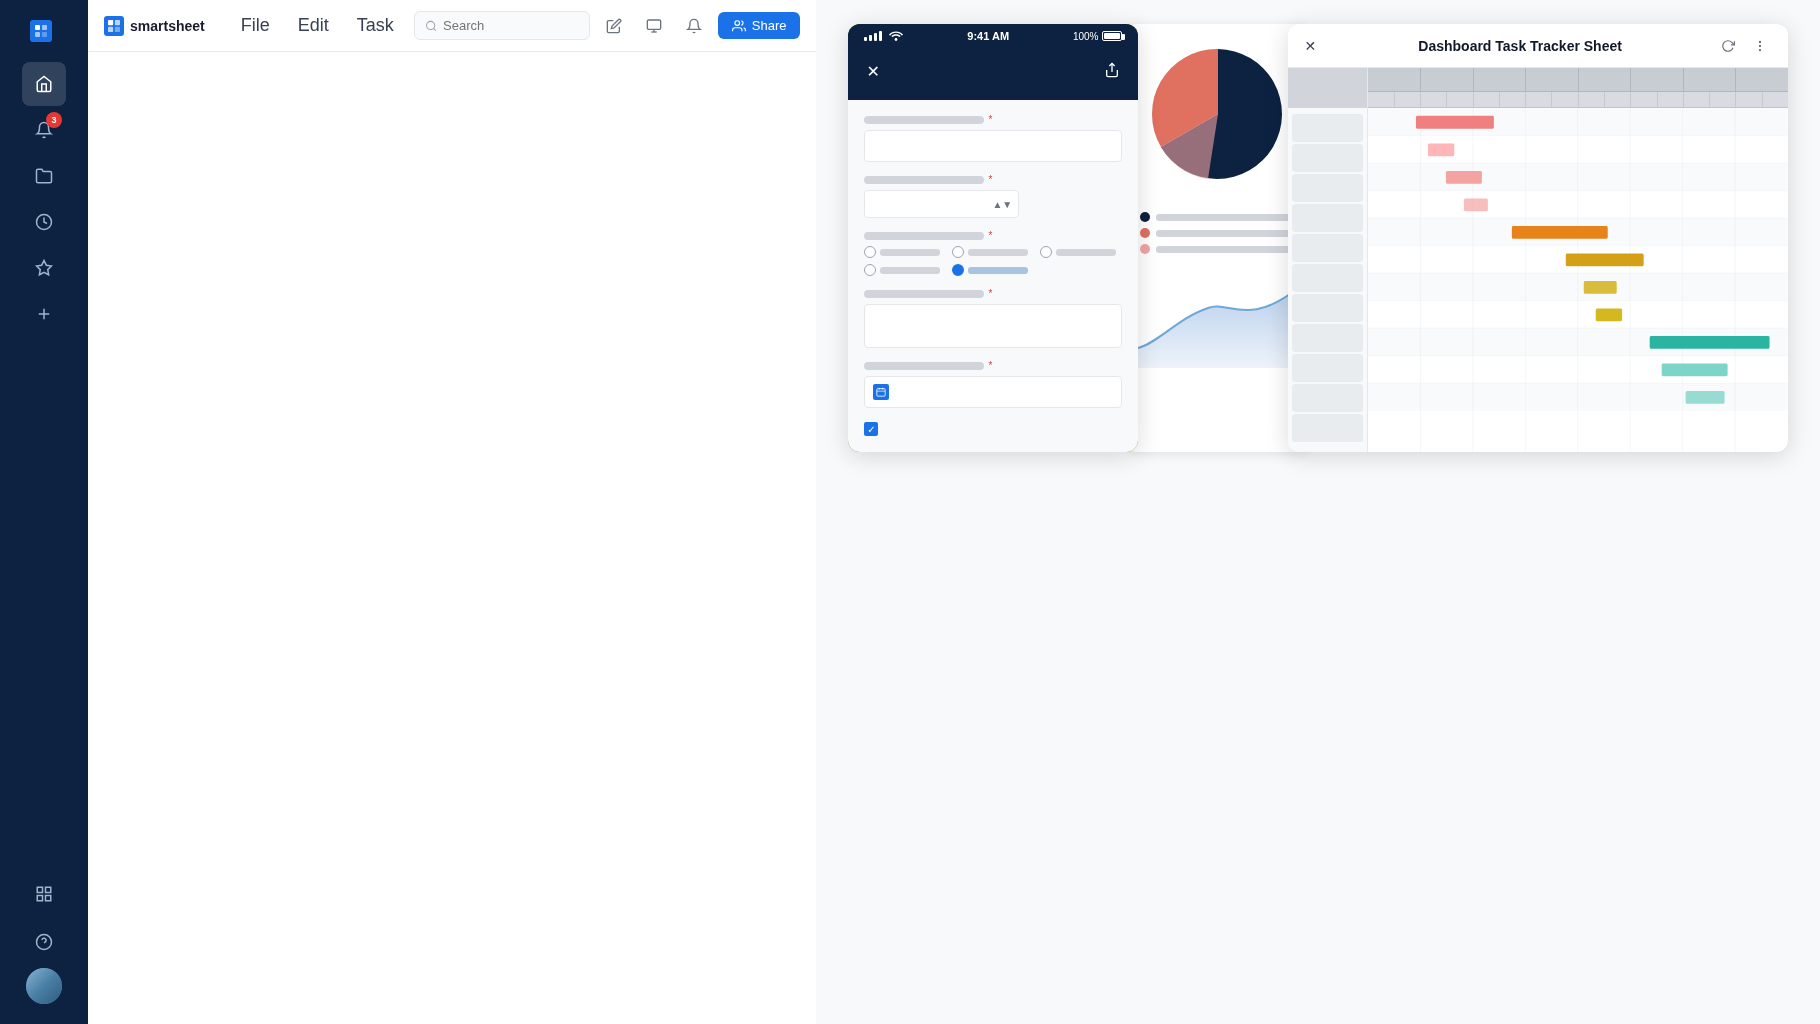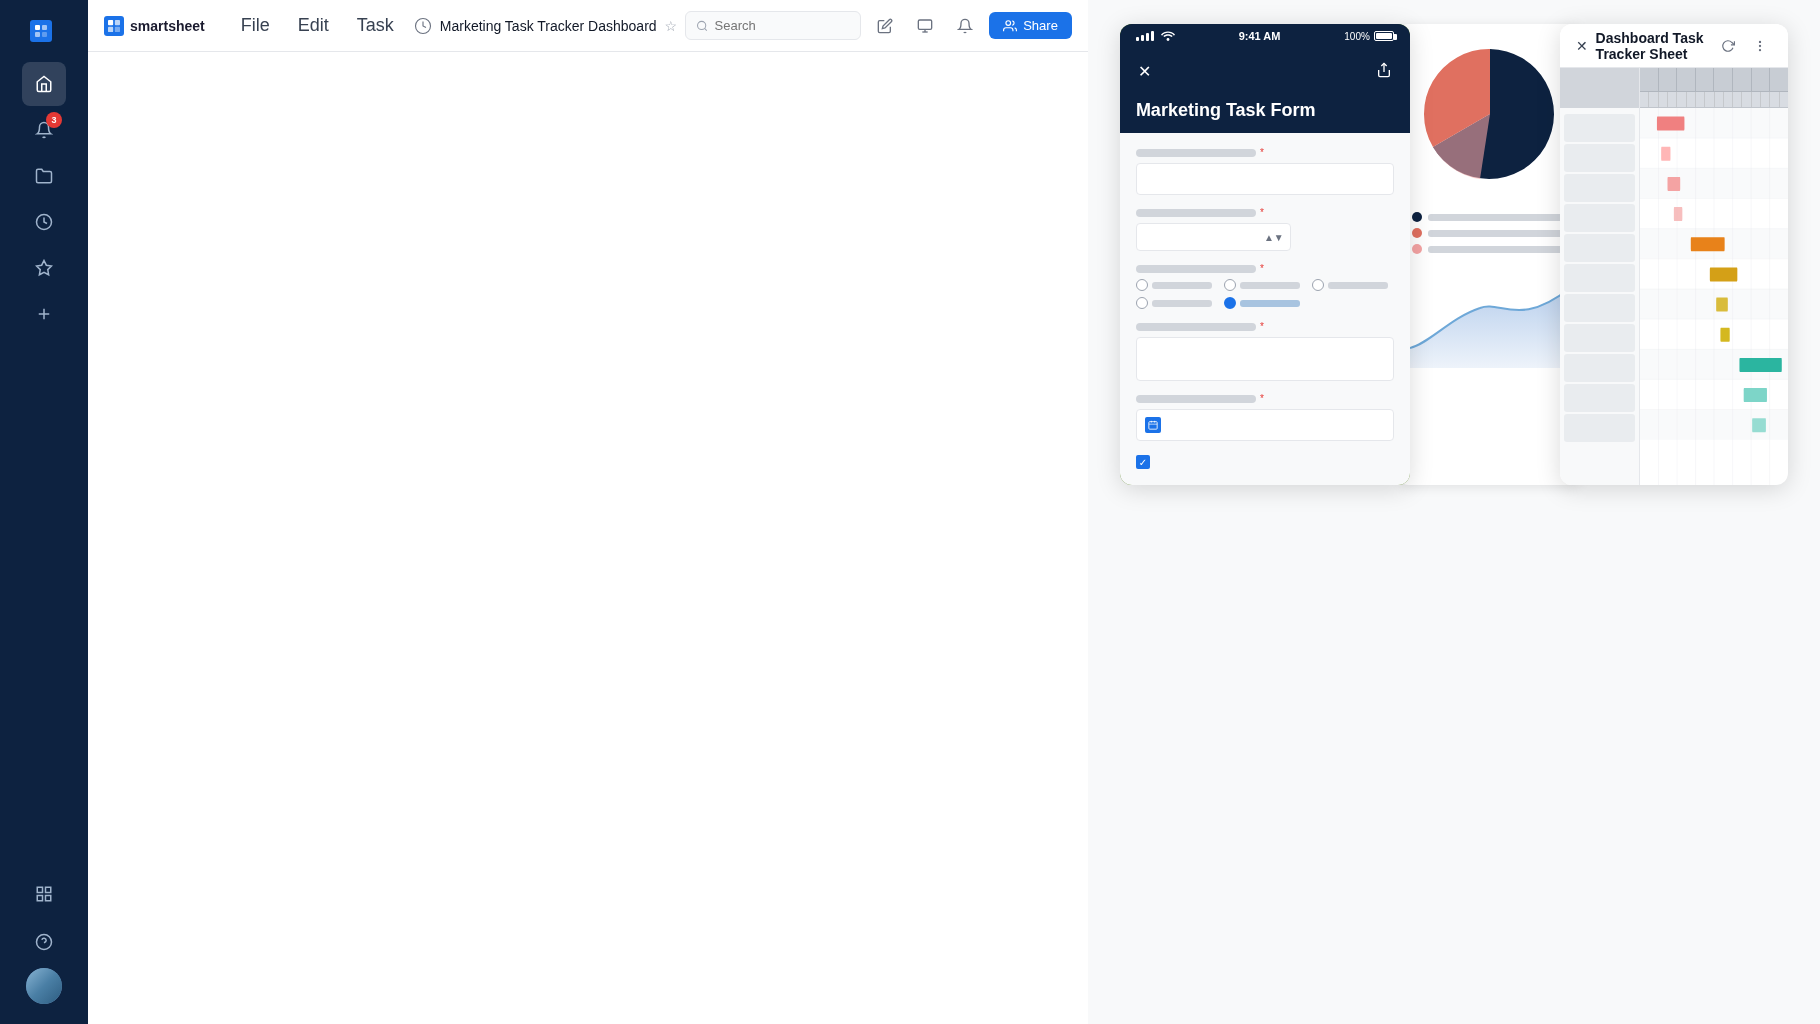--- a/index.html
+++ b/index.html
@@ -732,28 +732,20 @@
         </div>
         <span class="topbar-logo-text">smartsheet</span>
       </div>
 
       <div class="topbar-nav">
         <div class="topbar-nav-item">File</div>
         <div class="topbar-nav-item">Edit</div>
         <div class="topbar-nav-item">Task</div>
       </div>
 
-      <div class="topbar-center">
-        <svg width="18" height="18" viewBox="0 0 24 24" fill="none" stroke="#6b7280" stroke-width="1.5">
-          <circle cx="12" cy="12" r="10"></circle>
-          <polyline points="12,6 12,12 16,14"></polyline>
-        </svg>
-        <span class="doc-title">Marketing Task Tracker Dashboard</span>
-        <span class="star-icon">☆</span>
-      </div>
 
       <div class="topbar-actions">
         <div class="search-box">
           <svg width="14" height="14" viewBox="0 0 24 24" fill="none" stroke="#9ca3af" stroke-width="2">
             <circle cx="11" cy="11" r="8"></circle>
             <line x1="21" y1="21" x2="16.65" y2="16.65"></line>
           </svg>
           <input type="text" placeholder="Search" style="">
         </div>
         <button class="icon-btn">
@@ -820,21 +812,20 @@
           <div class="mobile-header">
             <button class="mobile-close-btn">✕</button>
             <button class="mobile-share-btn">
               <svg width="16" height="16" viewBox="0 0 24 24" fill="none" stroke="white" stroke-width="2">
                 <path d="M4 12v8a2 2 0 002 2h12a2 2 0 002-2v-8"></path>
                 <polyline points="16,6 12,2 8,6"></polyline>
                 <line x1="12" y1="2" x2="12" y2="15"></line>
               </svg>
             </button>
           </div>
-          <div class="mobile-form-title">Marketing Task Form</div>
 
           <div class="mobile-form-body">
 
             <div class="form-field-group">
               <div class="form-field-label"></div>
               <div class="form-input"></div>
             </div>
 
             <div class="form-field-group">
               <div class="form-field-label"></div>

